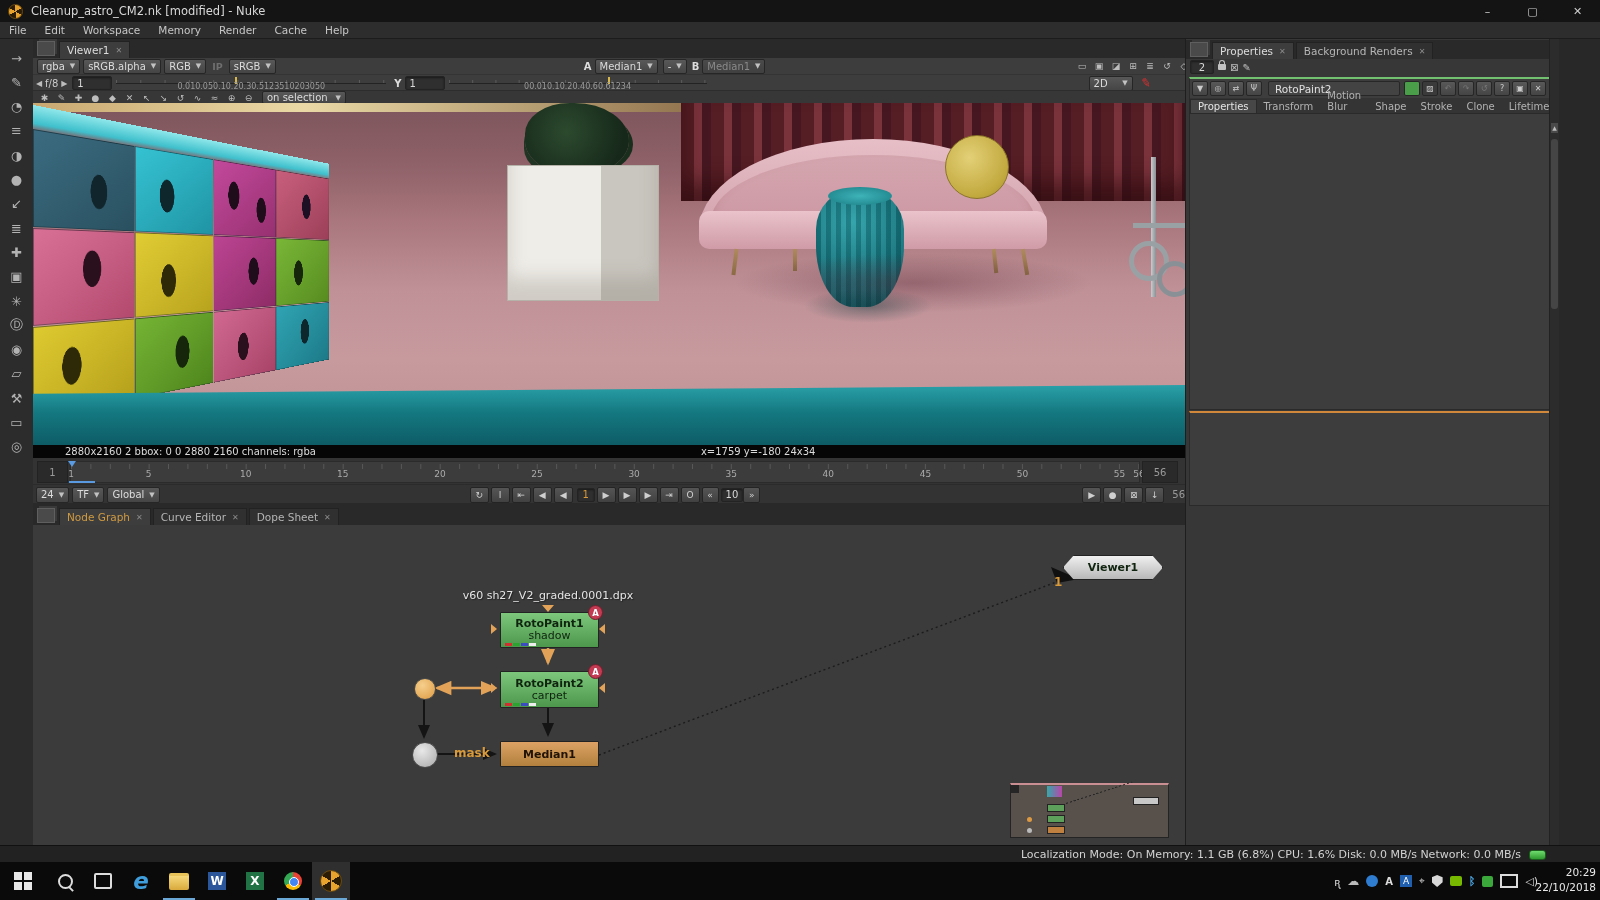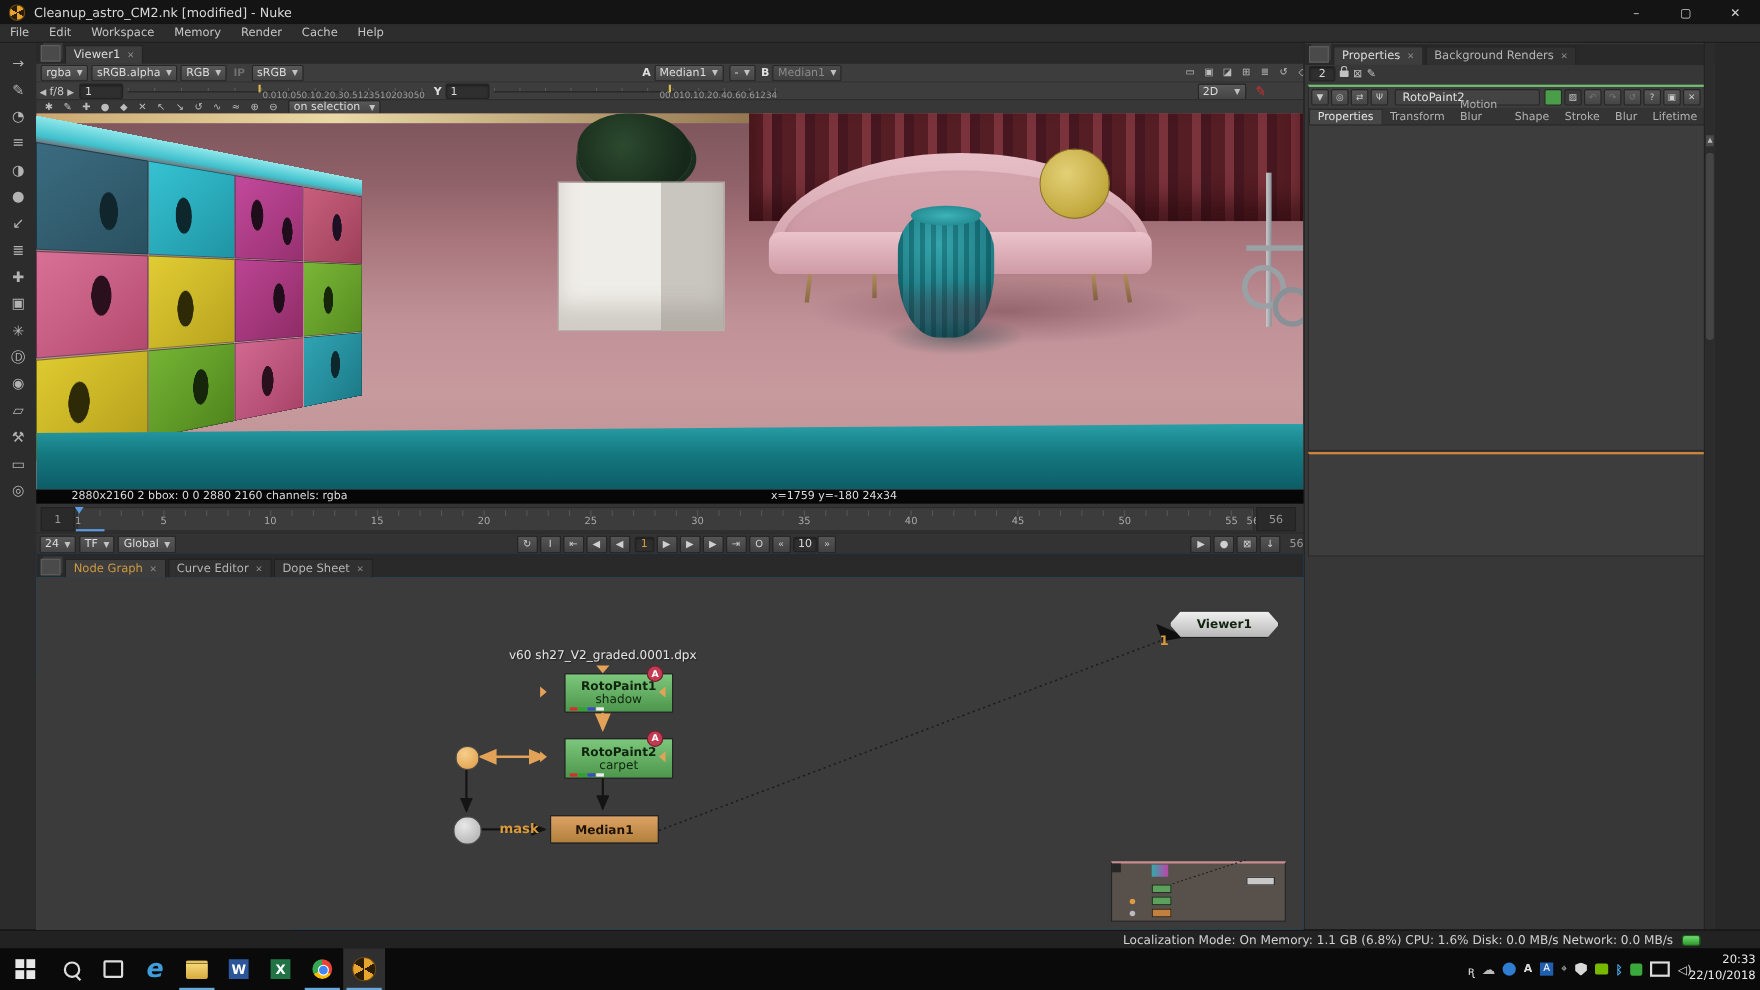--- a/index.html
+++ b/index.html
@@ -20,21 +20,21 @@
   .lefttools{left:0;top:39px;width:33px;height:806px;background:#2c2c2c;border-right:1px solid #1f1f1f;}
   .ltool{position:absolute;left:0;width:33px;height:24px;display:flex;align-items:center;justify-content:center;color:#b3b3b3;font-size:13px;}
   
   .dd{background:linear-gradient(#585858,#454545);border:1px solid #262626;border-radius:2px;height:13px;
       display:flex;align-items:center;padding:0 4px;font-size:10px;color:#dcdcdc;white-space:nowrap;}
   .dd .caret{margin-left:auto;padding-left:5px;font-size:7px;color:#c2c2c2;}
   .dd.dim{color:#8a8a8a;background:linear-gradient(#4a4a4a,#404040);}
   .inp{background:#2f2f2f;border:1px solid #232323;border-radius:2px;height:12px;display:flex;align-items:center;
        padding:0 4px;font-size:10px;color:#d8d8d8;box-shadow:inset 0 1px 2px #1a1a1a;}
   .icon{display:inline-flex;align-items:center;justify-content:center;color:#bdbdbd;}
-  .ticks{display:flex;justify-content:flex-end;font-size:8px;color:#9a9a9a;line-height:8px;}
+  .ticks{display:flex;justify-content:center;font-size:8px;color:#9a9a9a;line-height:8px;}
   .slider{position:relative;height:13px;}
   .slider .track{position:absolute;left:0;right:0;top:3px;height:3px;border-bottom:1px solid #232323;
       background-image:linear-gradient(90deg,#5c5c5c 1px,transparent 1px);background-size:9% 3px;}
   .slider .tl{position:absolute;left:0;right:0;top:6px;}
   .slider .mark{position:absolute;top:0;width:2px;height:7px;background:#d8b84a;}
   
   .vpanel{left:33px;top:39px;width:1152px;height:464px;background:#333;}
   .tabrow{position:absolute;left:0;top:0;width:100%;height:19px;background:#292929;display:flex;align-items:flex-end;}
   .floaticon{width:16px;height:13px;margin:0 4px 2px 4px;background:#4a4a4a;border:1px solid #5f5f5f;box-shadow:2px -2px 0 #3a3a3a;}
   .tab{height:16px;display:flex;align-items:center;padding:0 7px;font-size:10.5px;color:#b5b5b5;background:#303030;margin-right:2px;border:1px solid #222;border-bottom:none;}
@@ -57,26 +57,26 @@
   .ruler-area{left:33px;top:458px;width:1152px;height:26px;background:#333;}
   .framebox{position:absolute;background:#2a2a2a;border:1px solid #222;color:#9a9a9a;font-size:10px;display:flex;align-items:center;justify-content:center;}
   .ruler{position:absolute;left:37px;top:3px;width:1068px;height:20px;background:#3c3c3c;border:1px solid #2b2b2b;
      background-image:linear-gradient(90deg,#585858 1px,transparent 1px);background-size:calc(100%/55) 5px;background-repeat:repeat-x;background-position:0 2px;}
   .rlabel{position:absolute;top:7px;font-size:9px;color:#ababab;transform:translateX(-50%);}
   .playhead{position:absolute;left:-3px;top:-1px;width:0;height:0;border-left:4px solid transparent;border-right:4px solid transparent;border-top:6px solid #5a9ae0;}
   .transport{left:33px;top:484px;width:1152px;height:19px;background:#333;border-top:1px solid #2b2b2b;display:flex;align-items:center;}
   .pbtn{background:linear-gradient(#555,#414141);border:1px solid #242424;border-radius:2px;height:14px;min-width:17px;
         display:flex;align-items:center;justify-content:center;font-size:9px;color:#cfcfcf;margin-right:2px;}
   
-  .ngpanel{left:33px;top:503px;width:1152px;height:342px;background:#0369a1;}
+  .ngpanel{left:33px;top:503px;width:1152px;height:342px;background:#fde047;}
   .ngtabs{position:absolute;left:0;top:0;width:100%;height:22px;background:#292929;display:flex;align-items:flex-end;}
   .ngcanvas{position:absolute;left:0;top:22px;width:1152px;height:320px;background:#3b3b3b;overflow:hidden;}
   .node{position:absolute;display:flex;flex-direction:column;align-items:center;justify-content:center;
         font-size:11px;font-weight:bold;color:#10240f;border:1px solid #232323;border-radius:1px;}
-  .node.green{background:linear-gradient(#7cc77c,#4c974c);margin-left:13px;}
+  .node.green{background:linear-gradient(#7cc77c,#4c974c);}
   .node.orange2{background:linear-gradient(#dca265,#b2803c);color:#201204;}
   .chanstrip{position:absolute;left:4px;bottom:1px;display:flex;gap:1px;}
   .chanstrip i{width:7px;height:3px;display:block;}
   .badgeA{position:absolute;width:13px;height:13px;border-radius:50%;background:#c23b52;border:1px solid #6f1f2d;
           color:#fff;font-size:8.5px;font-weight:bold;display:flex;align-items:center;justify-content:center;z-index:5;}
   .inarrow{position:absolute;width:0;height:0;border-top:5px solid transparent;border-bottom:5px solid transparent;z-index:4;}
   .dot{position:absolute;border-radius:50%;border:1px solid #4a4a4a;z-index:4;}
   .minimap{position:absolute;background:#57504b;border:1px solid #242424;border-top:2px solid #c98f92;}
   
   .ppanel{left:1185px;top:39px;width:373px;height:806px;background:#373737;border-left:1px solid #1e1e1e;overflow:hidden;}
@@ -533,21 +533,21 @@
             <div class="hbtn">▣</div>
             <div class="hbtn">✕</div>
           </span>
       </div>
       <div class="gtabs" id="rp-tabs">
           <div class="gtab active">Properties</div>
           <div class="gtab">Transform</div>
           <div class="gtab">Motion Blur</div>
           <div class="gtab">Shape</div>
           <div class="gtab">Stroke</div>
-          <div class="gtab">Blur</div>
+          <div class="gtab">Clone</div>
           <div class="gtab">Lifetime</div>
         </div>
     </div>
 
     <div class="group" style="top:372px;height:92px;border-top:2px solid #d2883a"></div>
 
     <div class="abs" style="right:0;top:0;width:9px;height:806px;background:#2c2c2c;border-left:1px solid #222">
       <div class="abs" style="left:1px;top:84px;width:7px;height:10px;background:#4a4a4a;color:#bbb;font-size:6px;text-align:center;line-height:10px">▲</div>
       <div class="abs" style="left:1px;top:100px;width:7px;height:170px;background:#454545;border-radius:3px"></div>
     </div>
@@ -633,17 +633,17 @@
           <span style="width:11px;height:11px;background:#3aa83a;display:block;border-radius:2px"></span>
         </div>
         <div style="display: flex; align-items: center;">
           <span style="width:14px;height:10px;border:2px solid #ddd;display:block"></span>
         </div>
         <div style="display: flex; align-items: center;">
           <span style="color:#ddd;font-size:11px">◁)</span>
         </div>
       </div>
     <div class="clock">
-      <div>20:33</div>
+      <div>20:29</div>
       <div>22/10/2018</div>
     </div>
   </div>
 </div>
 
 </body></html>

